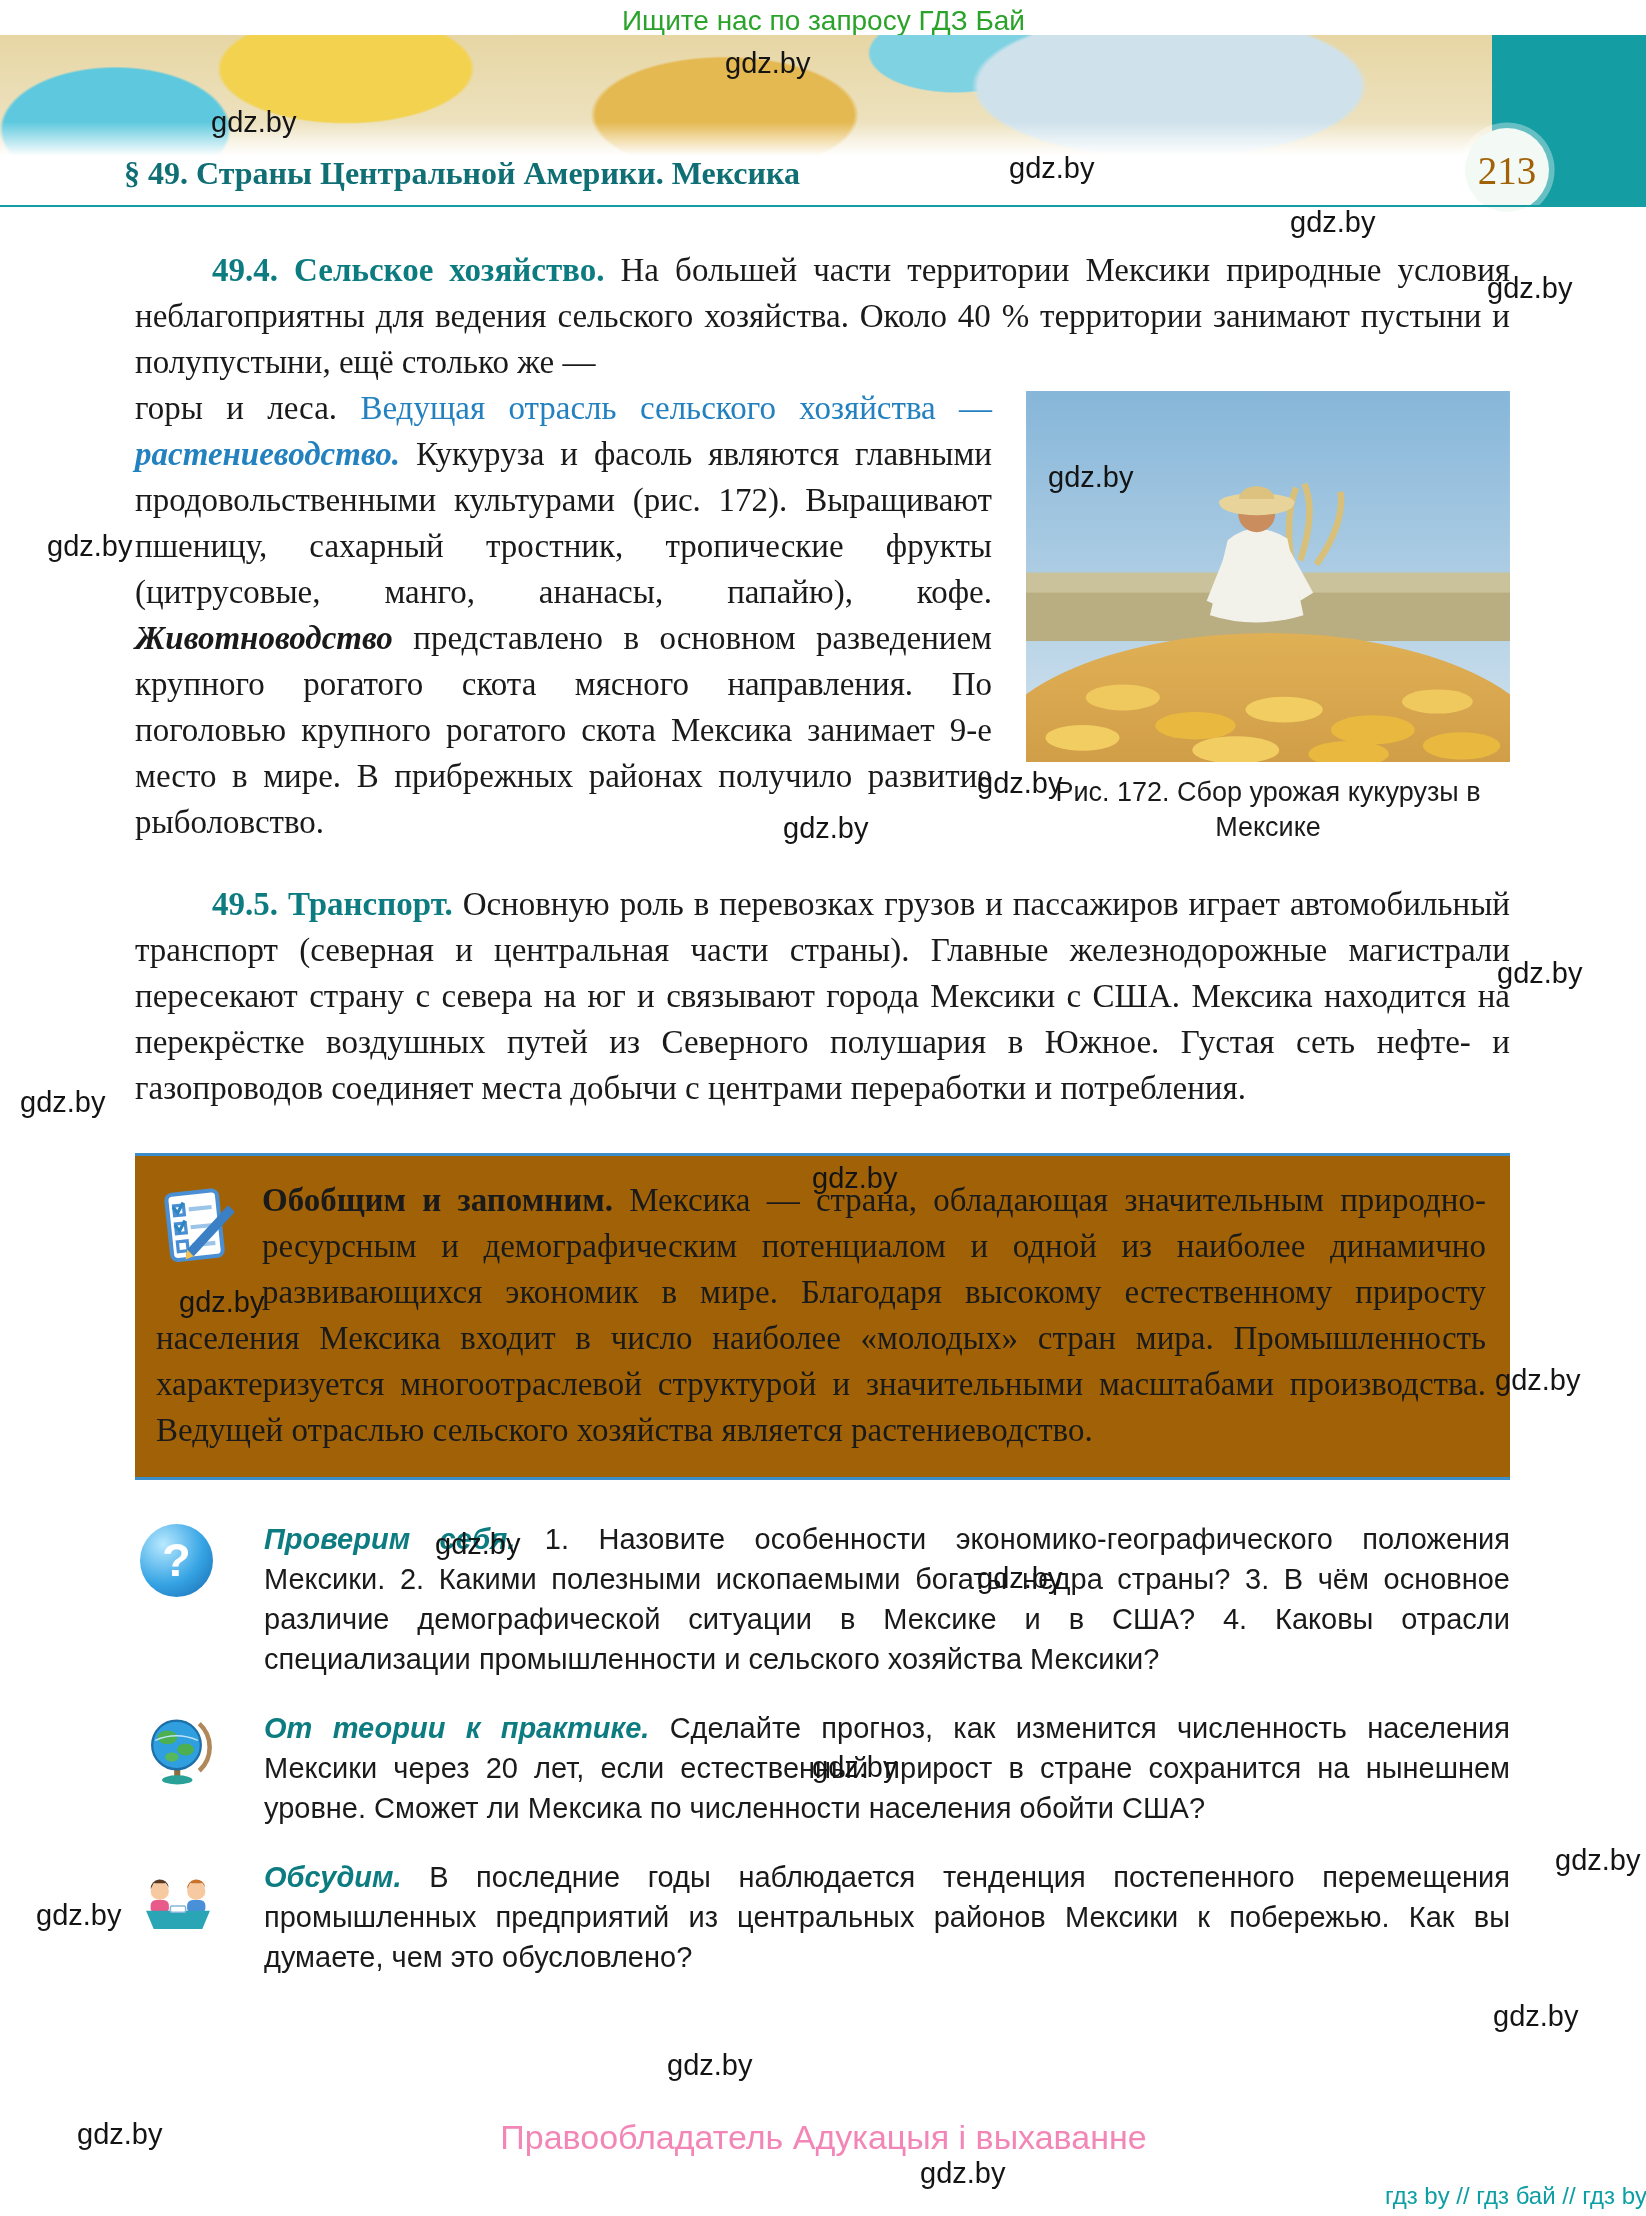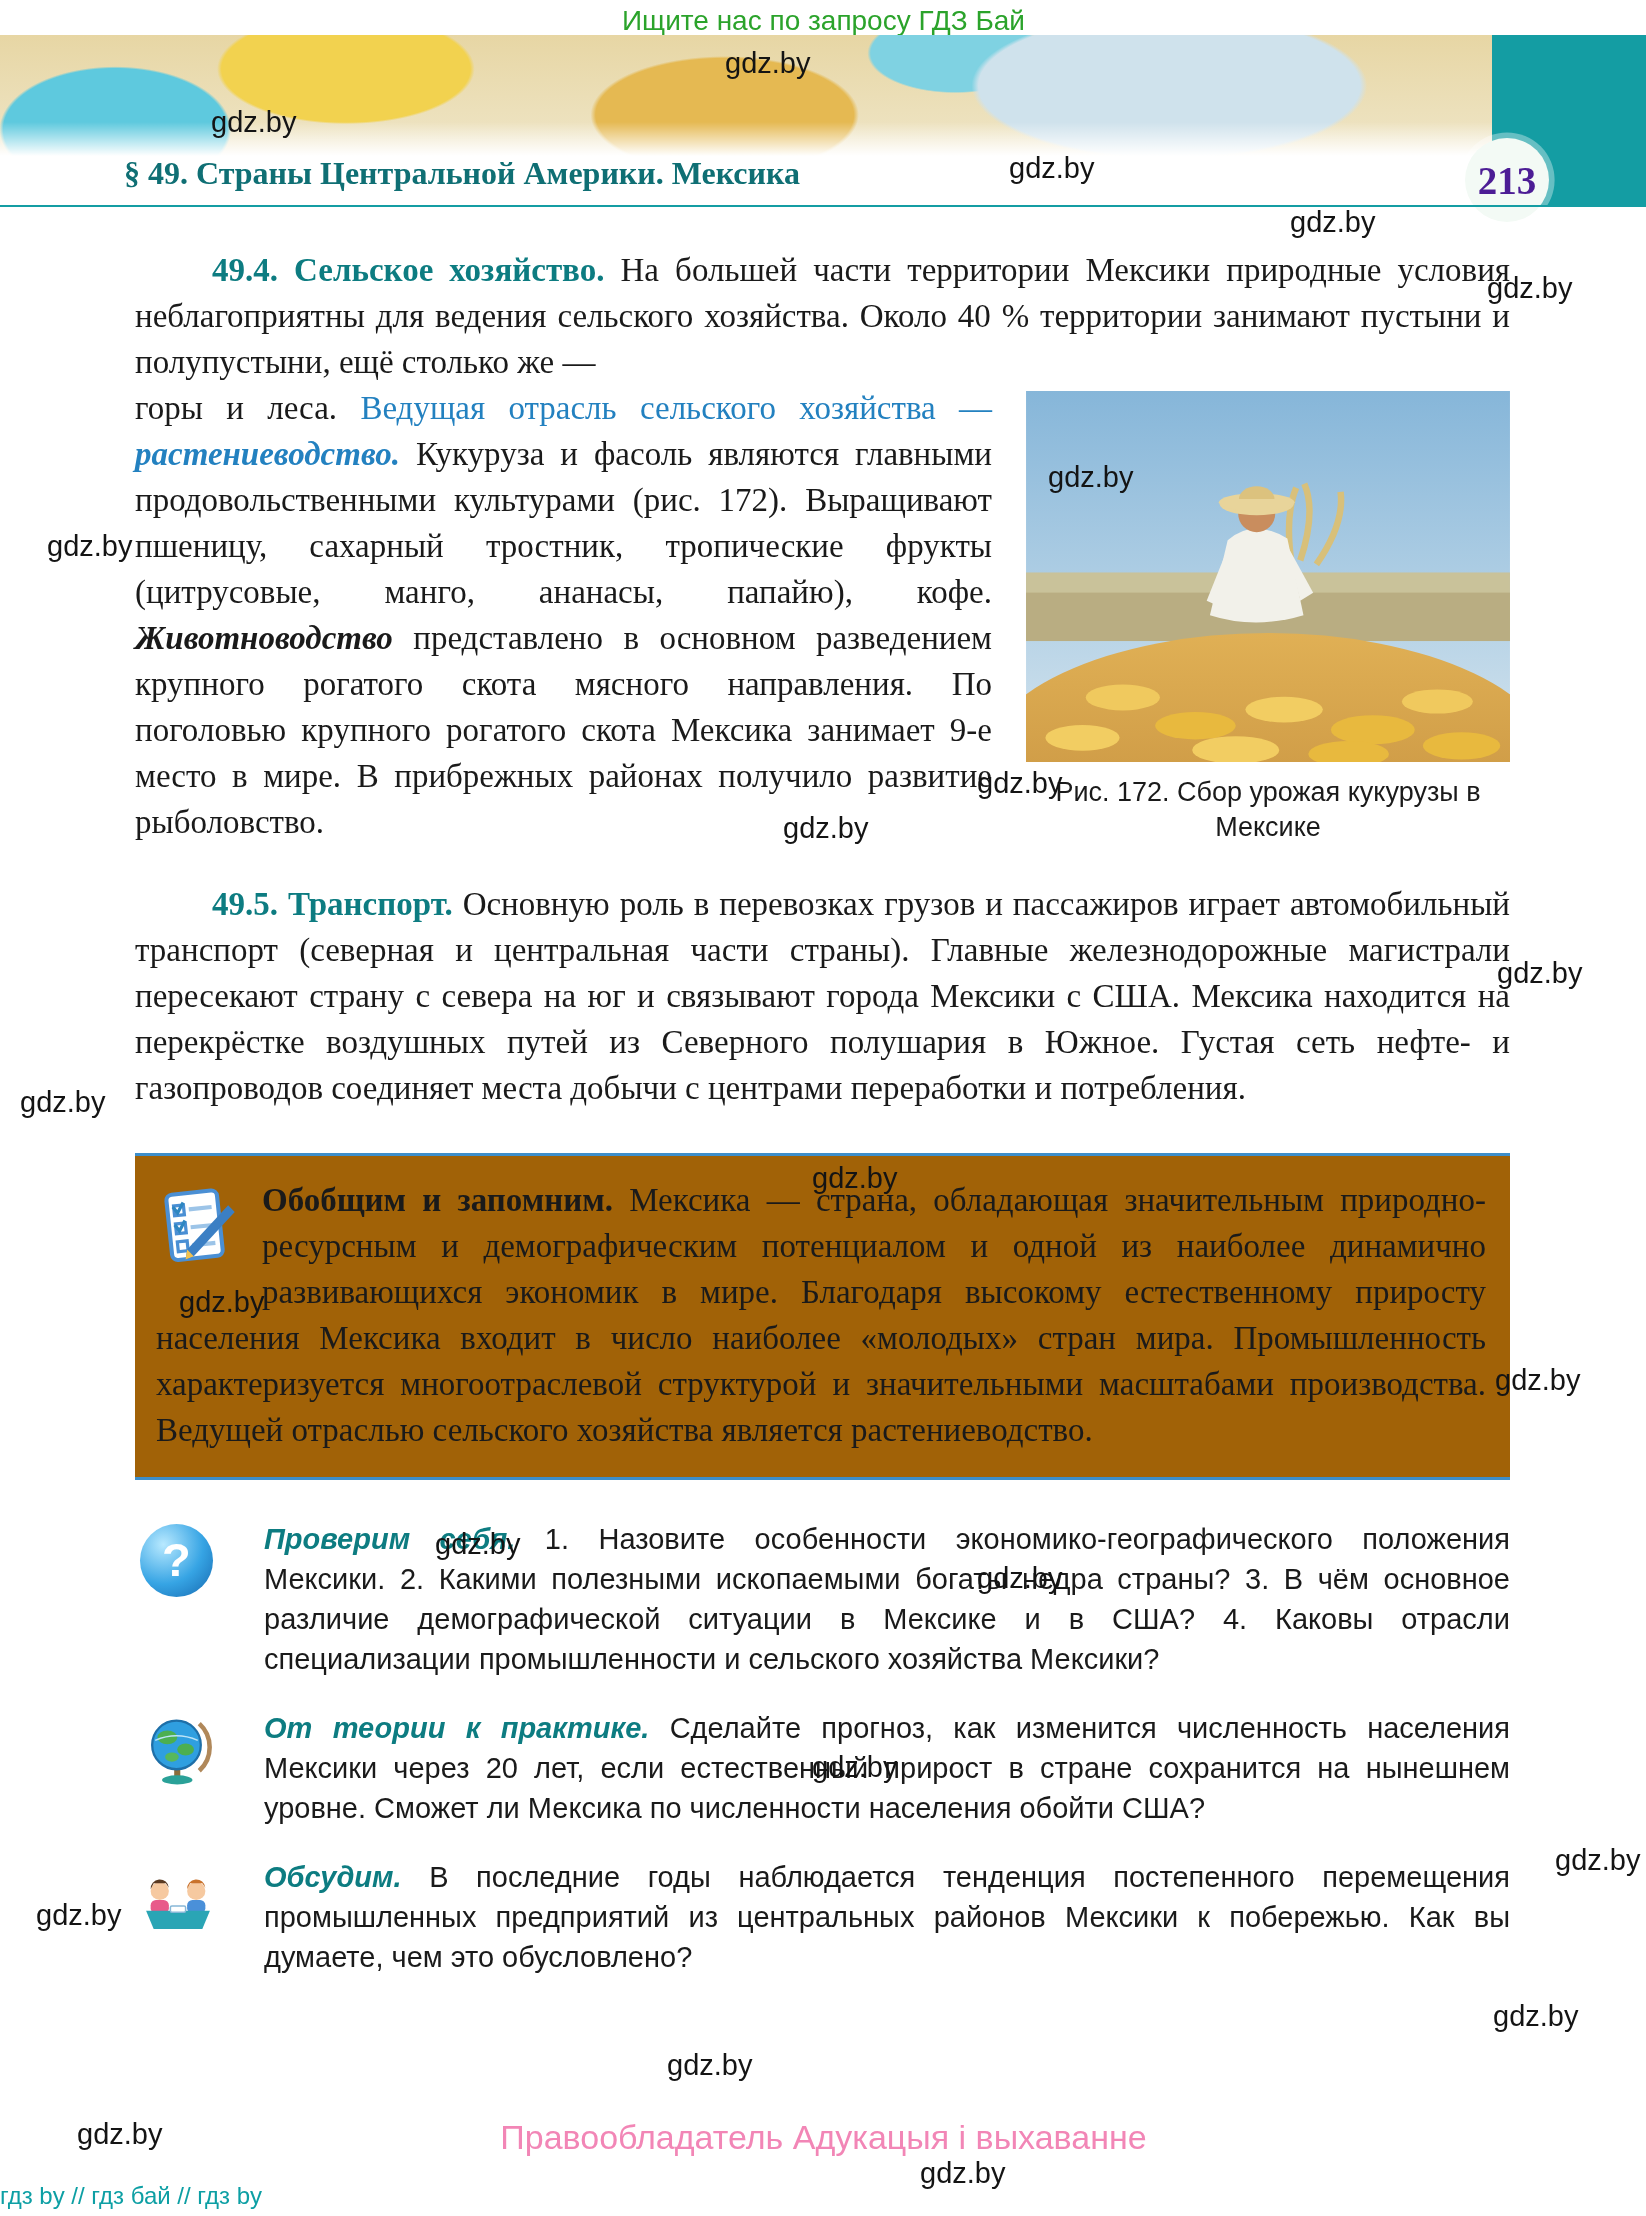--- a/index.html
+++ b/index.html
@@ -25,24 +25,24 @@
       radial-gradient(ellipse 347px 129px at 71% 42%, #cfe2ec 0%, #cfe2ec 55%, rgba(207,226,236,0) 57%),
       radial-gradient(ellipse 169px 77px at 58% 15%, #7fd2e2 0%, #7fd2e2 50%, rgba(127,210,226,0) 52%),
       linear-gradient(to bottom, #e7d6a4, #efe6c8);
   }
   .banner::after {
     content:""; position:absolute; left:0; bottom:0; width:100%; height:34px;
     background:linear-gradient(rgba(255,255,255,0), #ffffff);
   }
   .teal-block { position:absolute; top:35px; right:0; width:155px; height:171px; background:#149da3; }
   .page-badge {
-    position:absolute; left:1465px; top:138px; width:84px; height:84px; border-radius:50%;
+    position:absolute; left:1465px; top:128px; width:84px; height:84px; border-radius:50%;
     background:#f3faf5; box-shadow:0 0 0 5.6px rgba(255,255,255,0.35);
     display:flex; align-items:center; justify-content:center;
-    font-size:39px; font-weight:bold; color:#4c1d95;
+    font-size:39px; font-weight:normal; color:#a16207;
   }
   .header-title { position:absolute; left:124px; top:155px; font-size:32px; font-weight:bold; color:#0f6f74; white-space:nowrap; }
   .header-rule { position:absolute; left:0; top:205px; width:1647px; height:2.4px; background:#149da3; }
 
   
   .content { position:absolute; left:135px; top:247px; width:1375px; font-size:33px; line-height:46px; text-align:justify; }
   .para { margin:0; text-indent:77px; }
   .para2 { margin-top:31px; }
   .heading-inline { color:#0d7c81; font-weight:bold; }
   .blue { color:#2381c0; }
@@ -78,21 +78,21 @@
     display:flex; align-items:center; justify-content:center;
     color:#ffffff; font-weight:bold; font-size:47px; font-family:"Liberation Sans", sans-serif;
   }
 
   
   .footer-publisher {
     position:absolute; top:2118px; left:0; width:100%; text-align:center;
     font-family:"Liberation Sans", sans-serif; font-size:34px; color:#f286b6;
   }
   .bottom-links {
-    position:absolute; top:2182px; left:0; width:100%; text-align:left;
+    position:absolute; top:2182px; left:0; width:100%; text-align:right;
     font-family:"Liberation Sans", sans-serif; font-size:24px; color:#0d9fa4;
   }
 
   
   .watermark {
     position:absolute; z-index:6; font-family:"Liberation Sans", sans-serif;
     font-size:29px; color:#141414; white-space:nowrap;
   }
 </style>
 </head>

